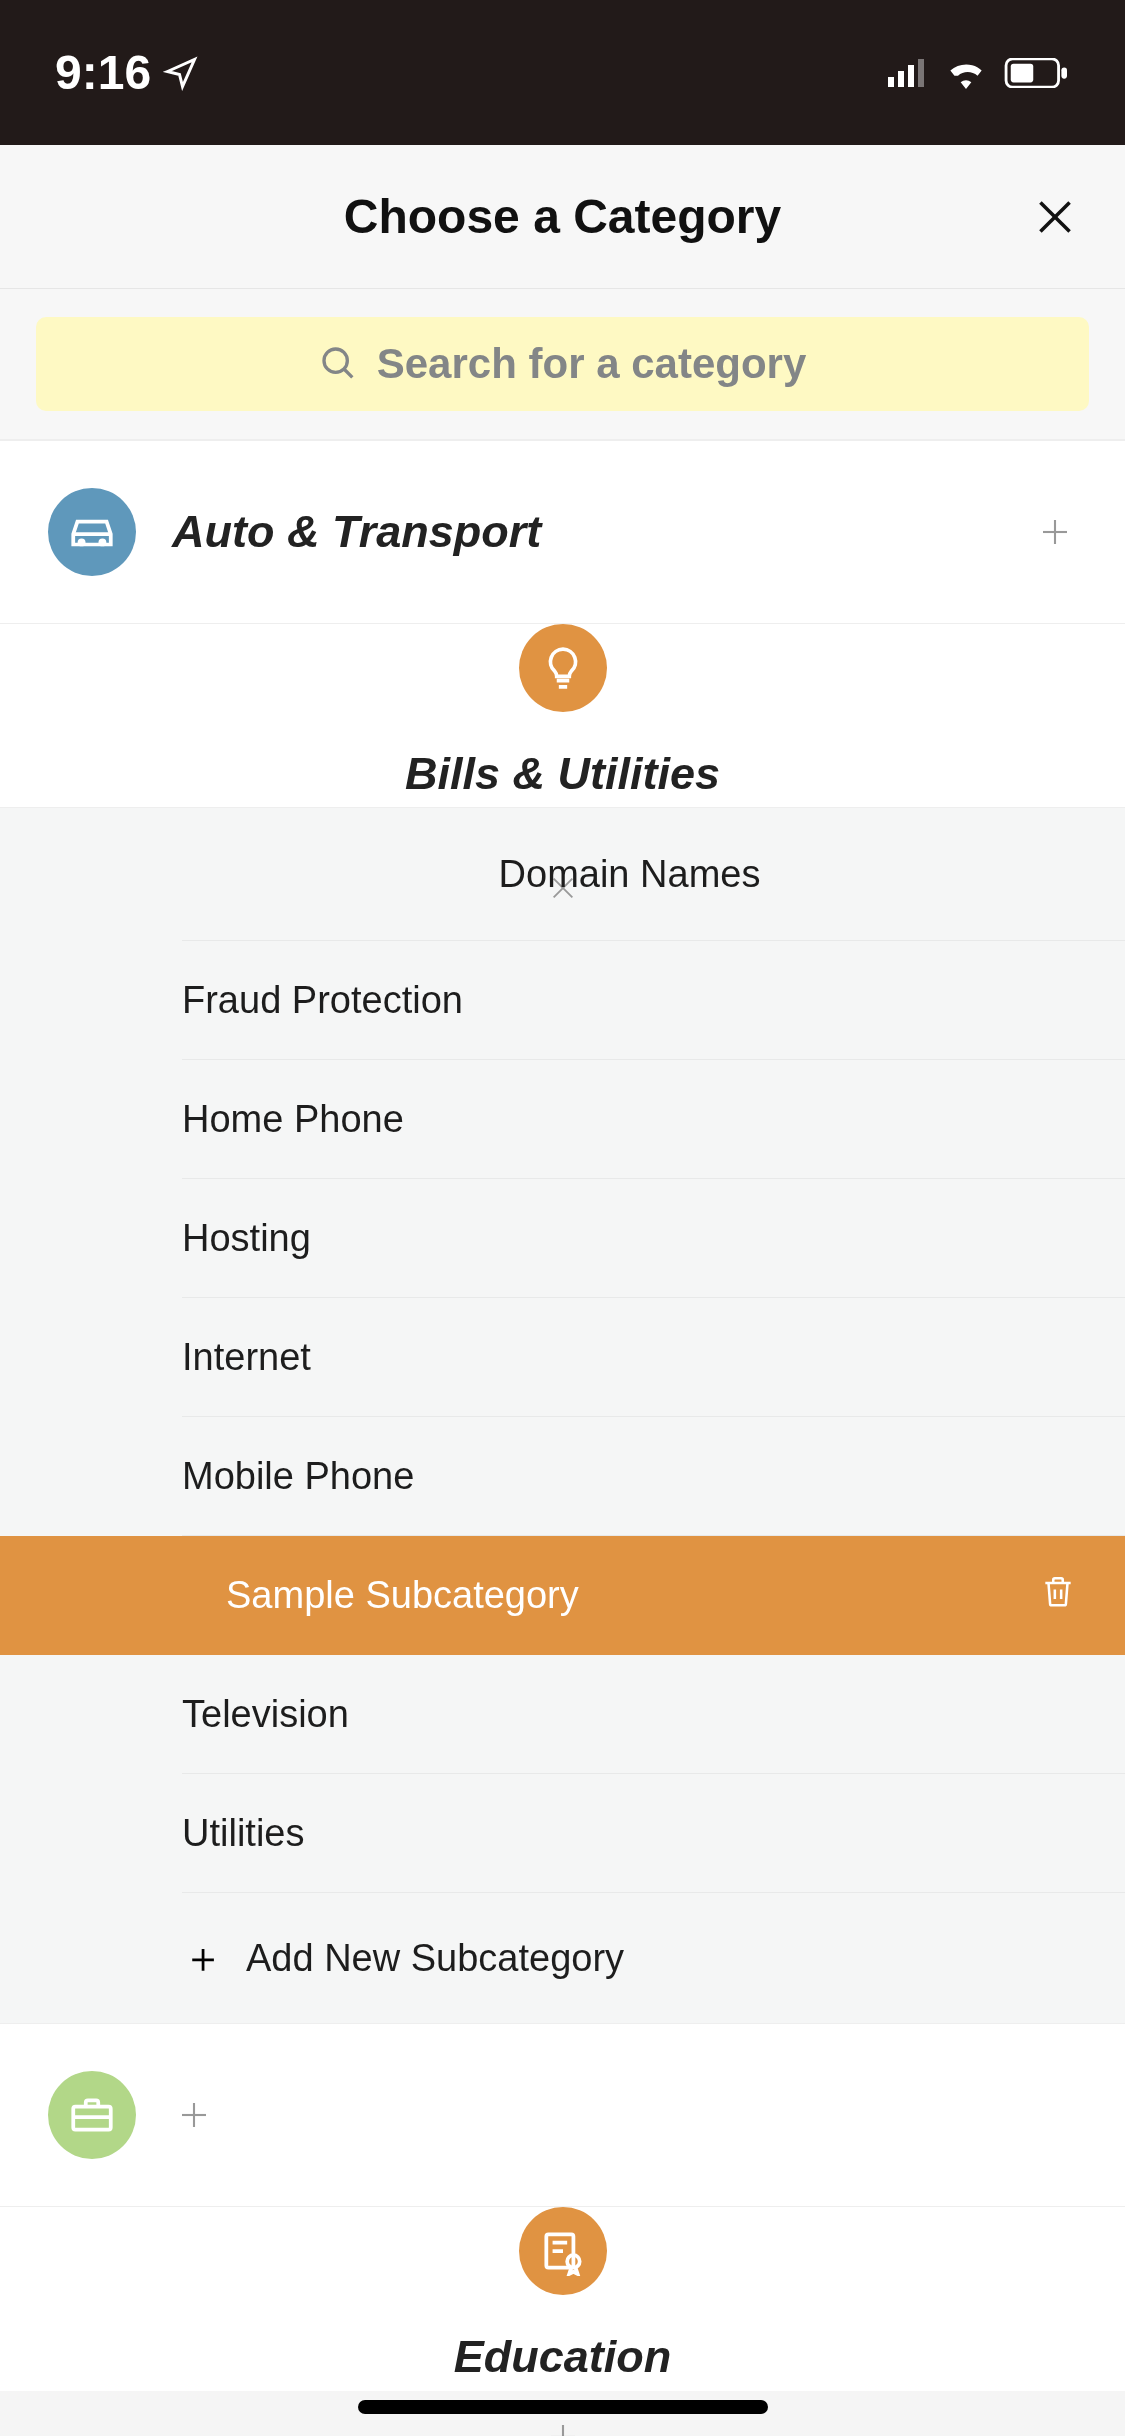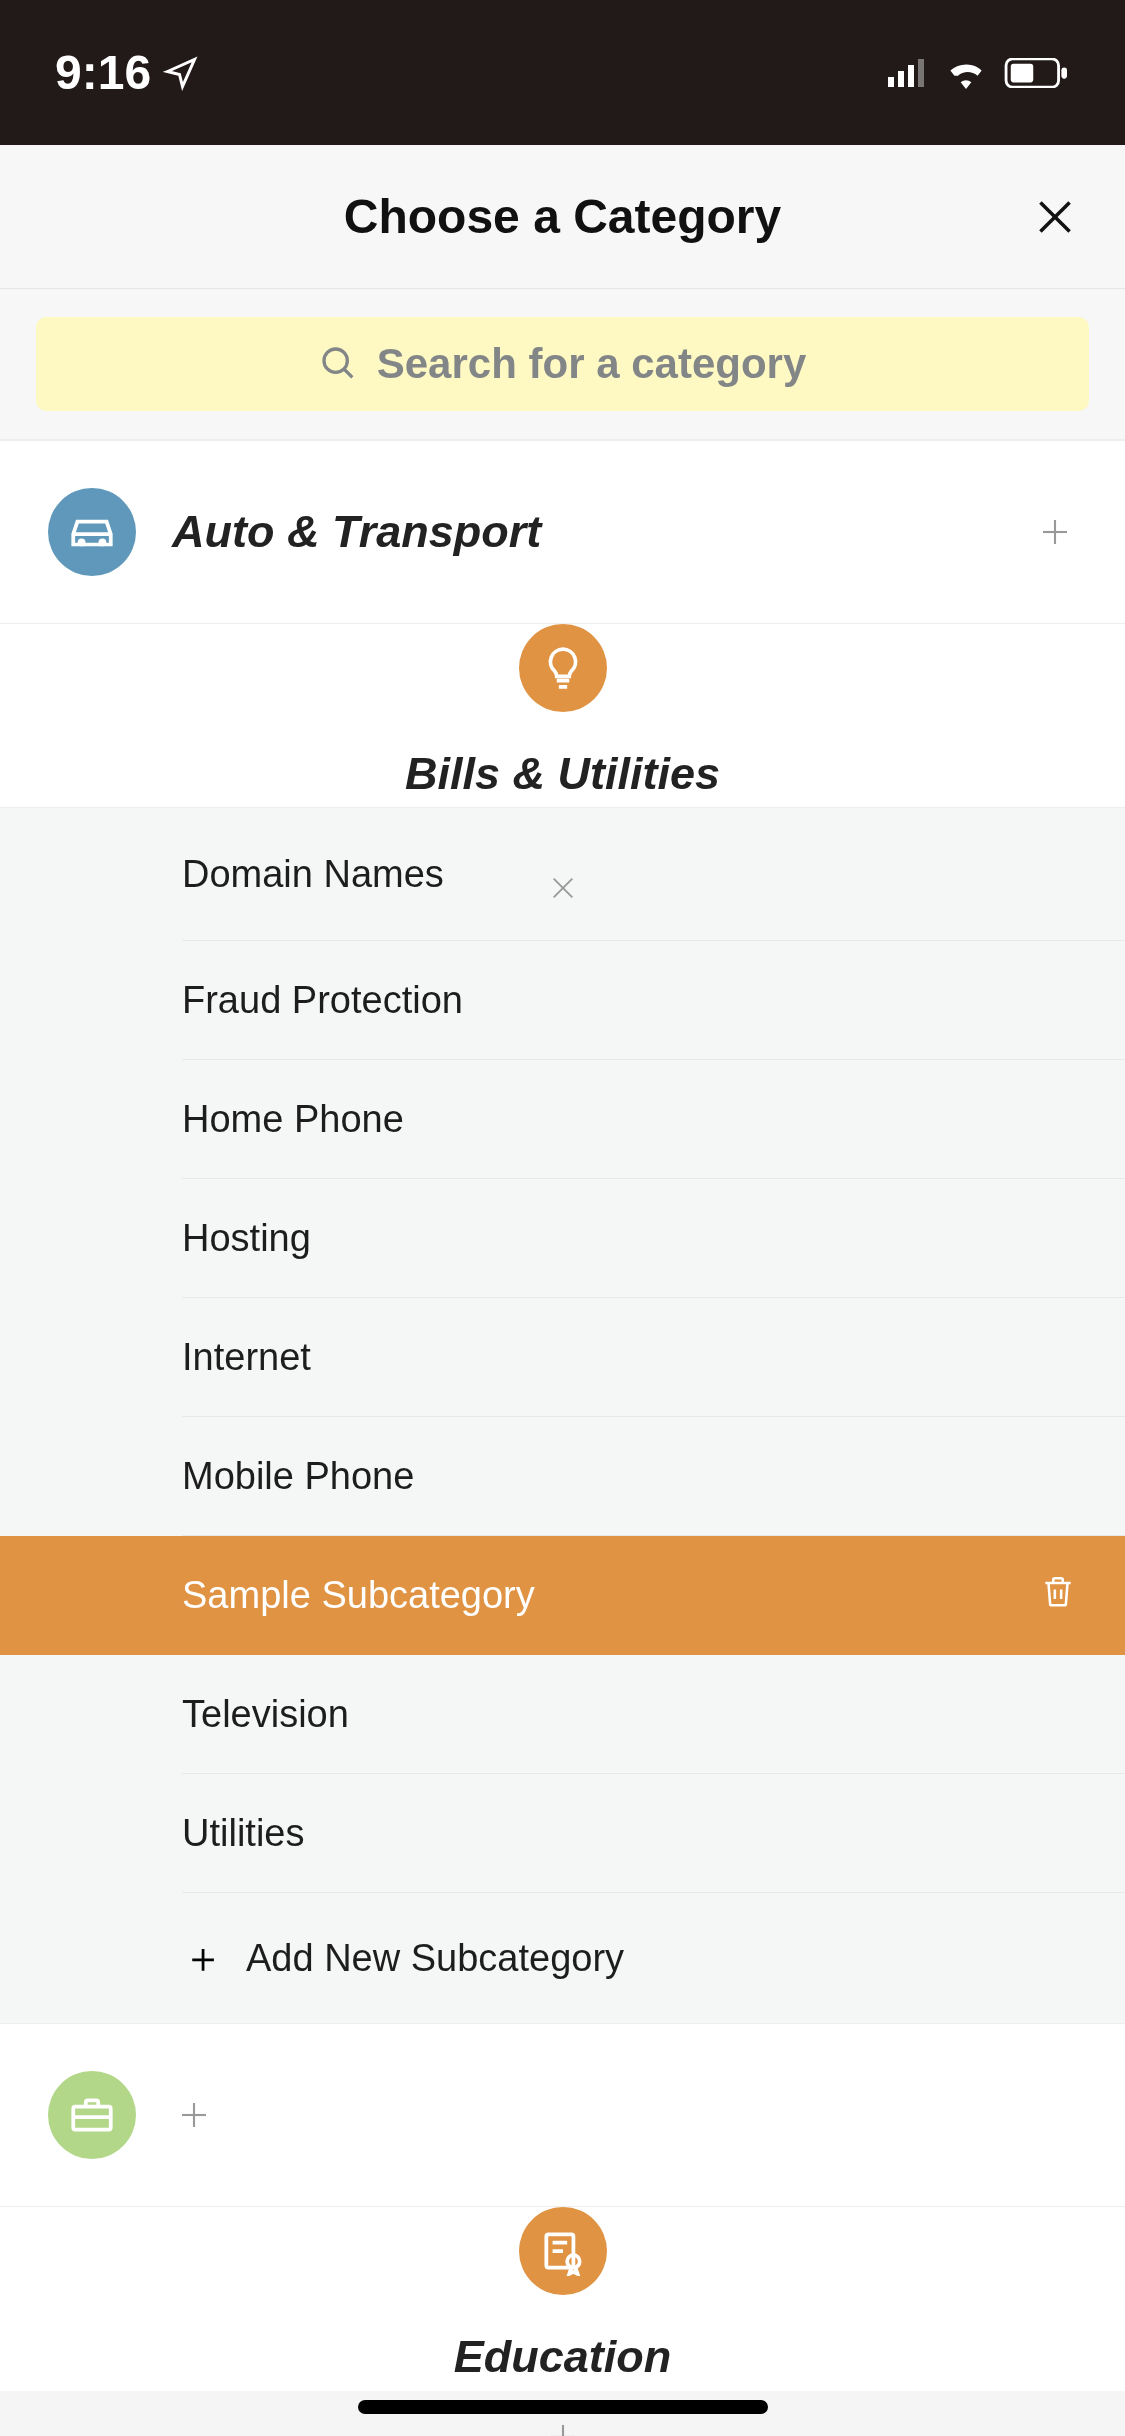--- a/index.html
+++ b/index.html
@@ -75,29 +75,29 @@
   .sublist { background: #f5f6f6; }
   .sub-row {
     height: 119px;
     margin-left: 182px;
     border-bottom: 1px solid #e8e9e9;
     display: flex; align-items: center;
     font-size: 38px; font-weight: 500; color: #1d1d1d;
     padding-right: 48px;
     cursor: pointer;
   }
-  .sub-row.first { border-top: none; height: 133px; }
+  .sub-row.first { border-top: none; height: 133px; justify-content: center; }
   .sub-row.selected {
     margin-left: 0;
     padding-left: 182px;
     background: #e09342;
     color: #fff;
     border-bottom: none;
   }
-  .sub-row.selected .sub-label { flex: 1; }
+  .sub-row.selected .sub-label { flex: 1; margin-left: 44px; }
   .sub-row.add { height: 130px; border-bottom: none; gap: 22px; }
   .sub-row.add .plus { font-size: 42px; color: #000; font-weight: 300; }
   .home-indicator {
     position: absolute;
     bottom: 22px; left: 50%; transform: translateX(-50%);
     width: 410px; height: 14px;
     background: #000; border-radius: 10px;
   }
 </style>
 </head>

